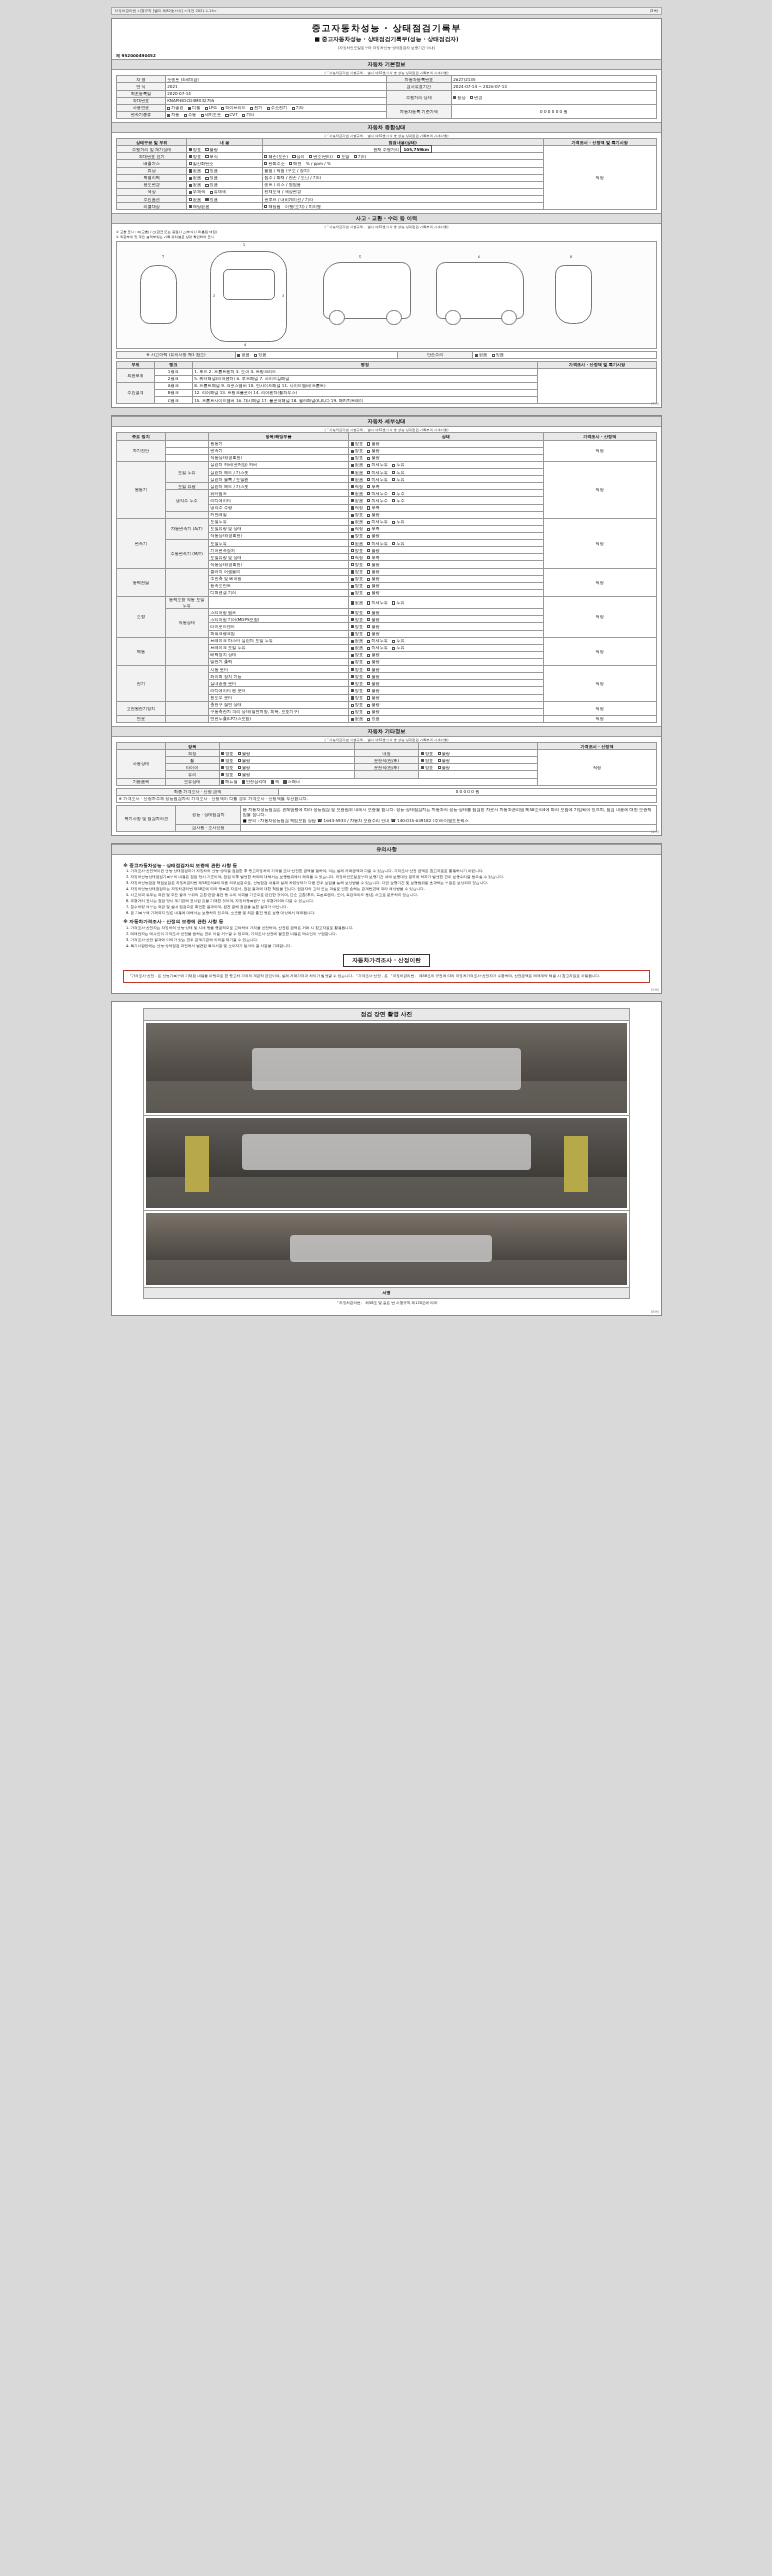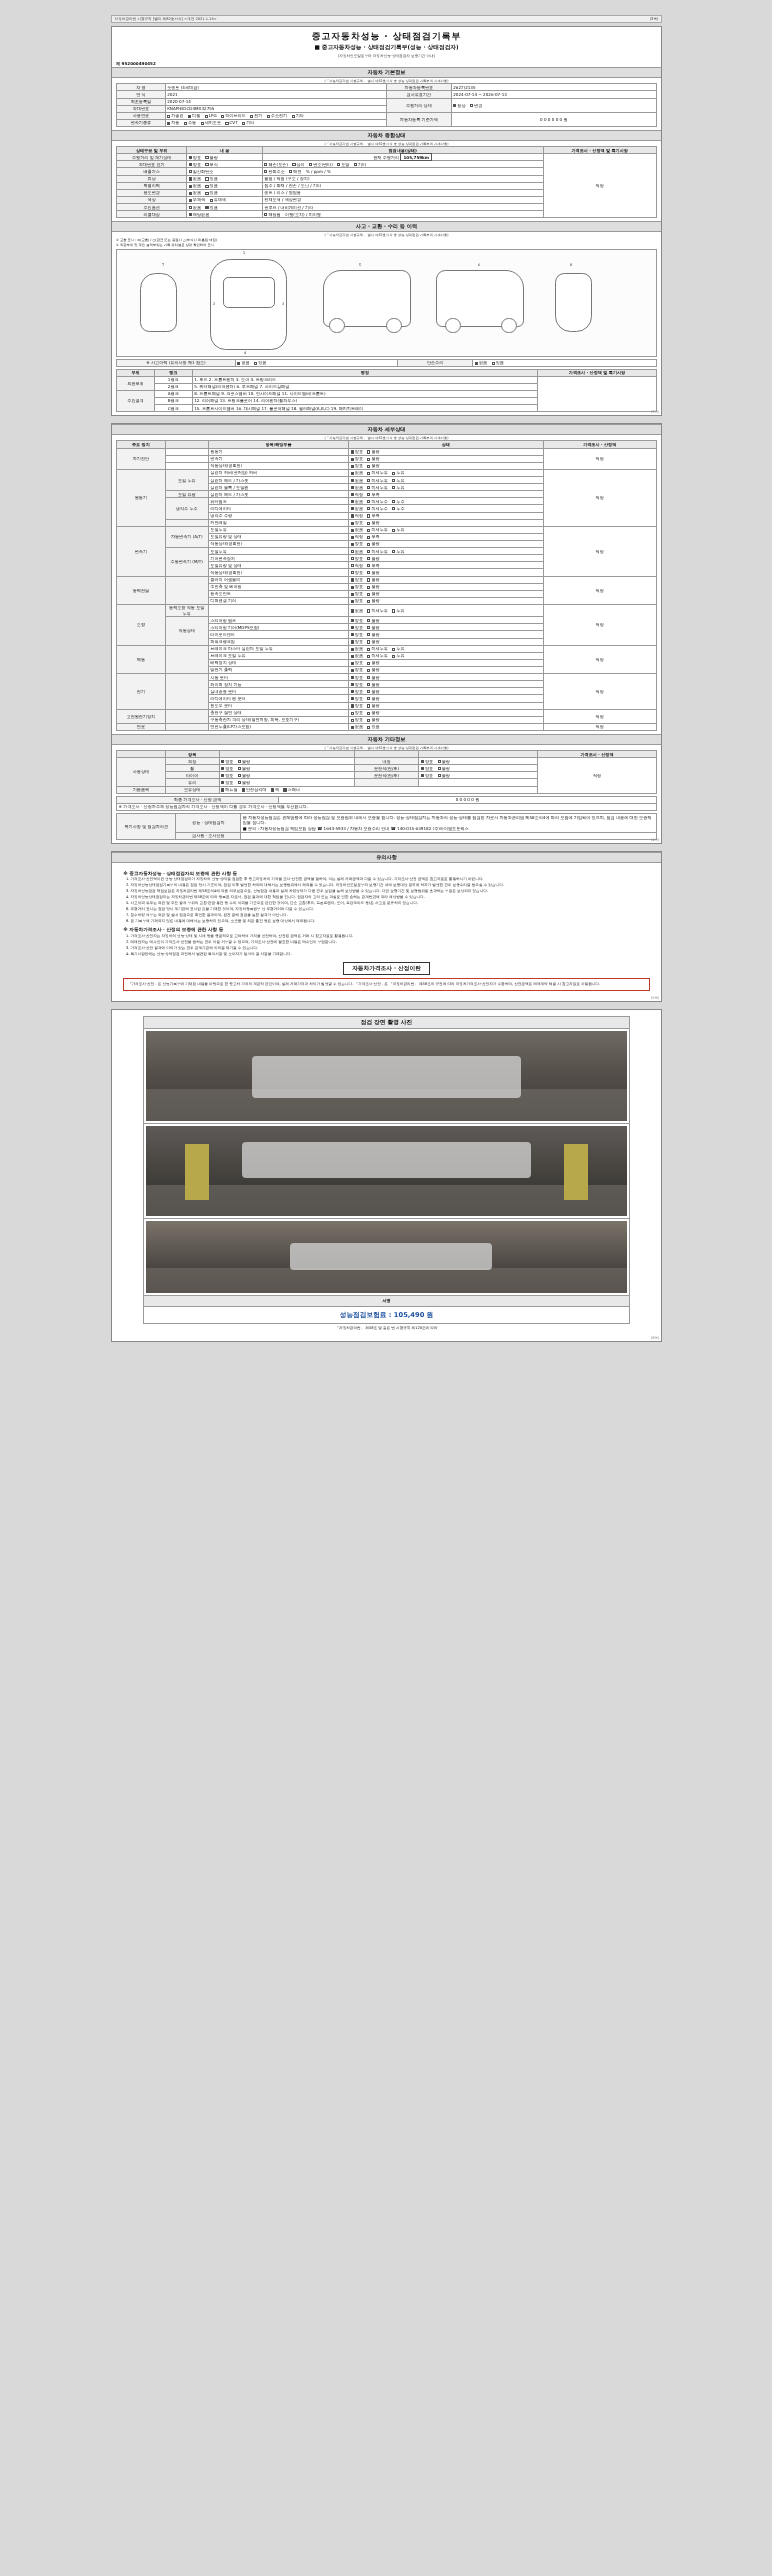--- a/index.html
+++ b/index.html
@@ -8,21 +8,21 @@
   body {
     width:773px;
     background:#d9d9d9;
     font-family:"DejaVu Sans", "Liberation Sans", sans-serif;
     font-size:4.6px;
     color:#111;
     -webkit-font-smoothing:antialiased;
   }
   .page {
     width:765px;
-    margin:12px auto;
+    margin:4px auto;
     padding:3.1px 0 10.3px 0;
   }
   .sheet {
     width:551px;
     margin:0 auto 7.2px auto;
     background:#fff;
     border:0.5px solid #888;
     position:relative;
     padding:0;
   }
@@ -878,25 +878,20 @@
           <td style="padding:2.1px;">
             <div class="photoC">
               <div class="ph-floor"></div>
               <div class="ph-car" style="left:30%; top:30%; width:42%; height:38%;"></div>
             </div>
           </td>
         </tr>
         <tr>
           <td class="hdr" style="padding:2.1px;">서명</td>
         </tr>
-        <tr>
-          <td class="ctr" style="padding:4.1px;">
-            <span class="bluebig">성능점검보험료 : 105,490 원</span>
-          </td>
-        </tr>
       </tbody>
         </table>
       <div class="footer-note">「자동차관리법」 제58조 및 같은 법 시행규칙 제120조에 따라</div>
     </div>
     <div class="corner">(6쪽)</div>
   </div>
 
 </div>
 
 

